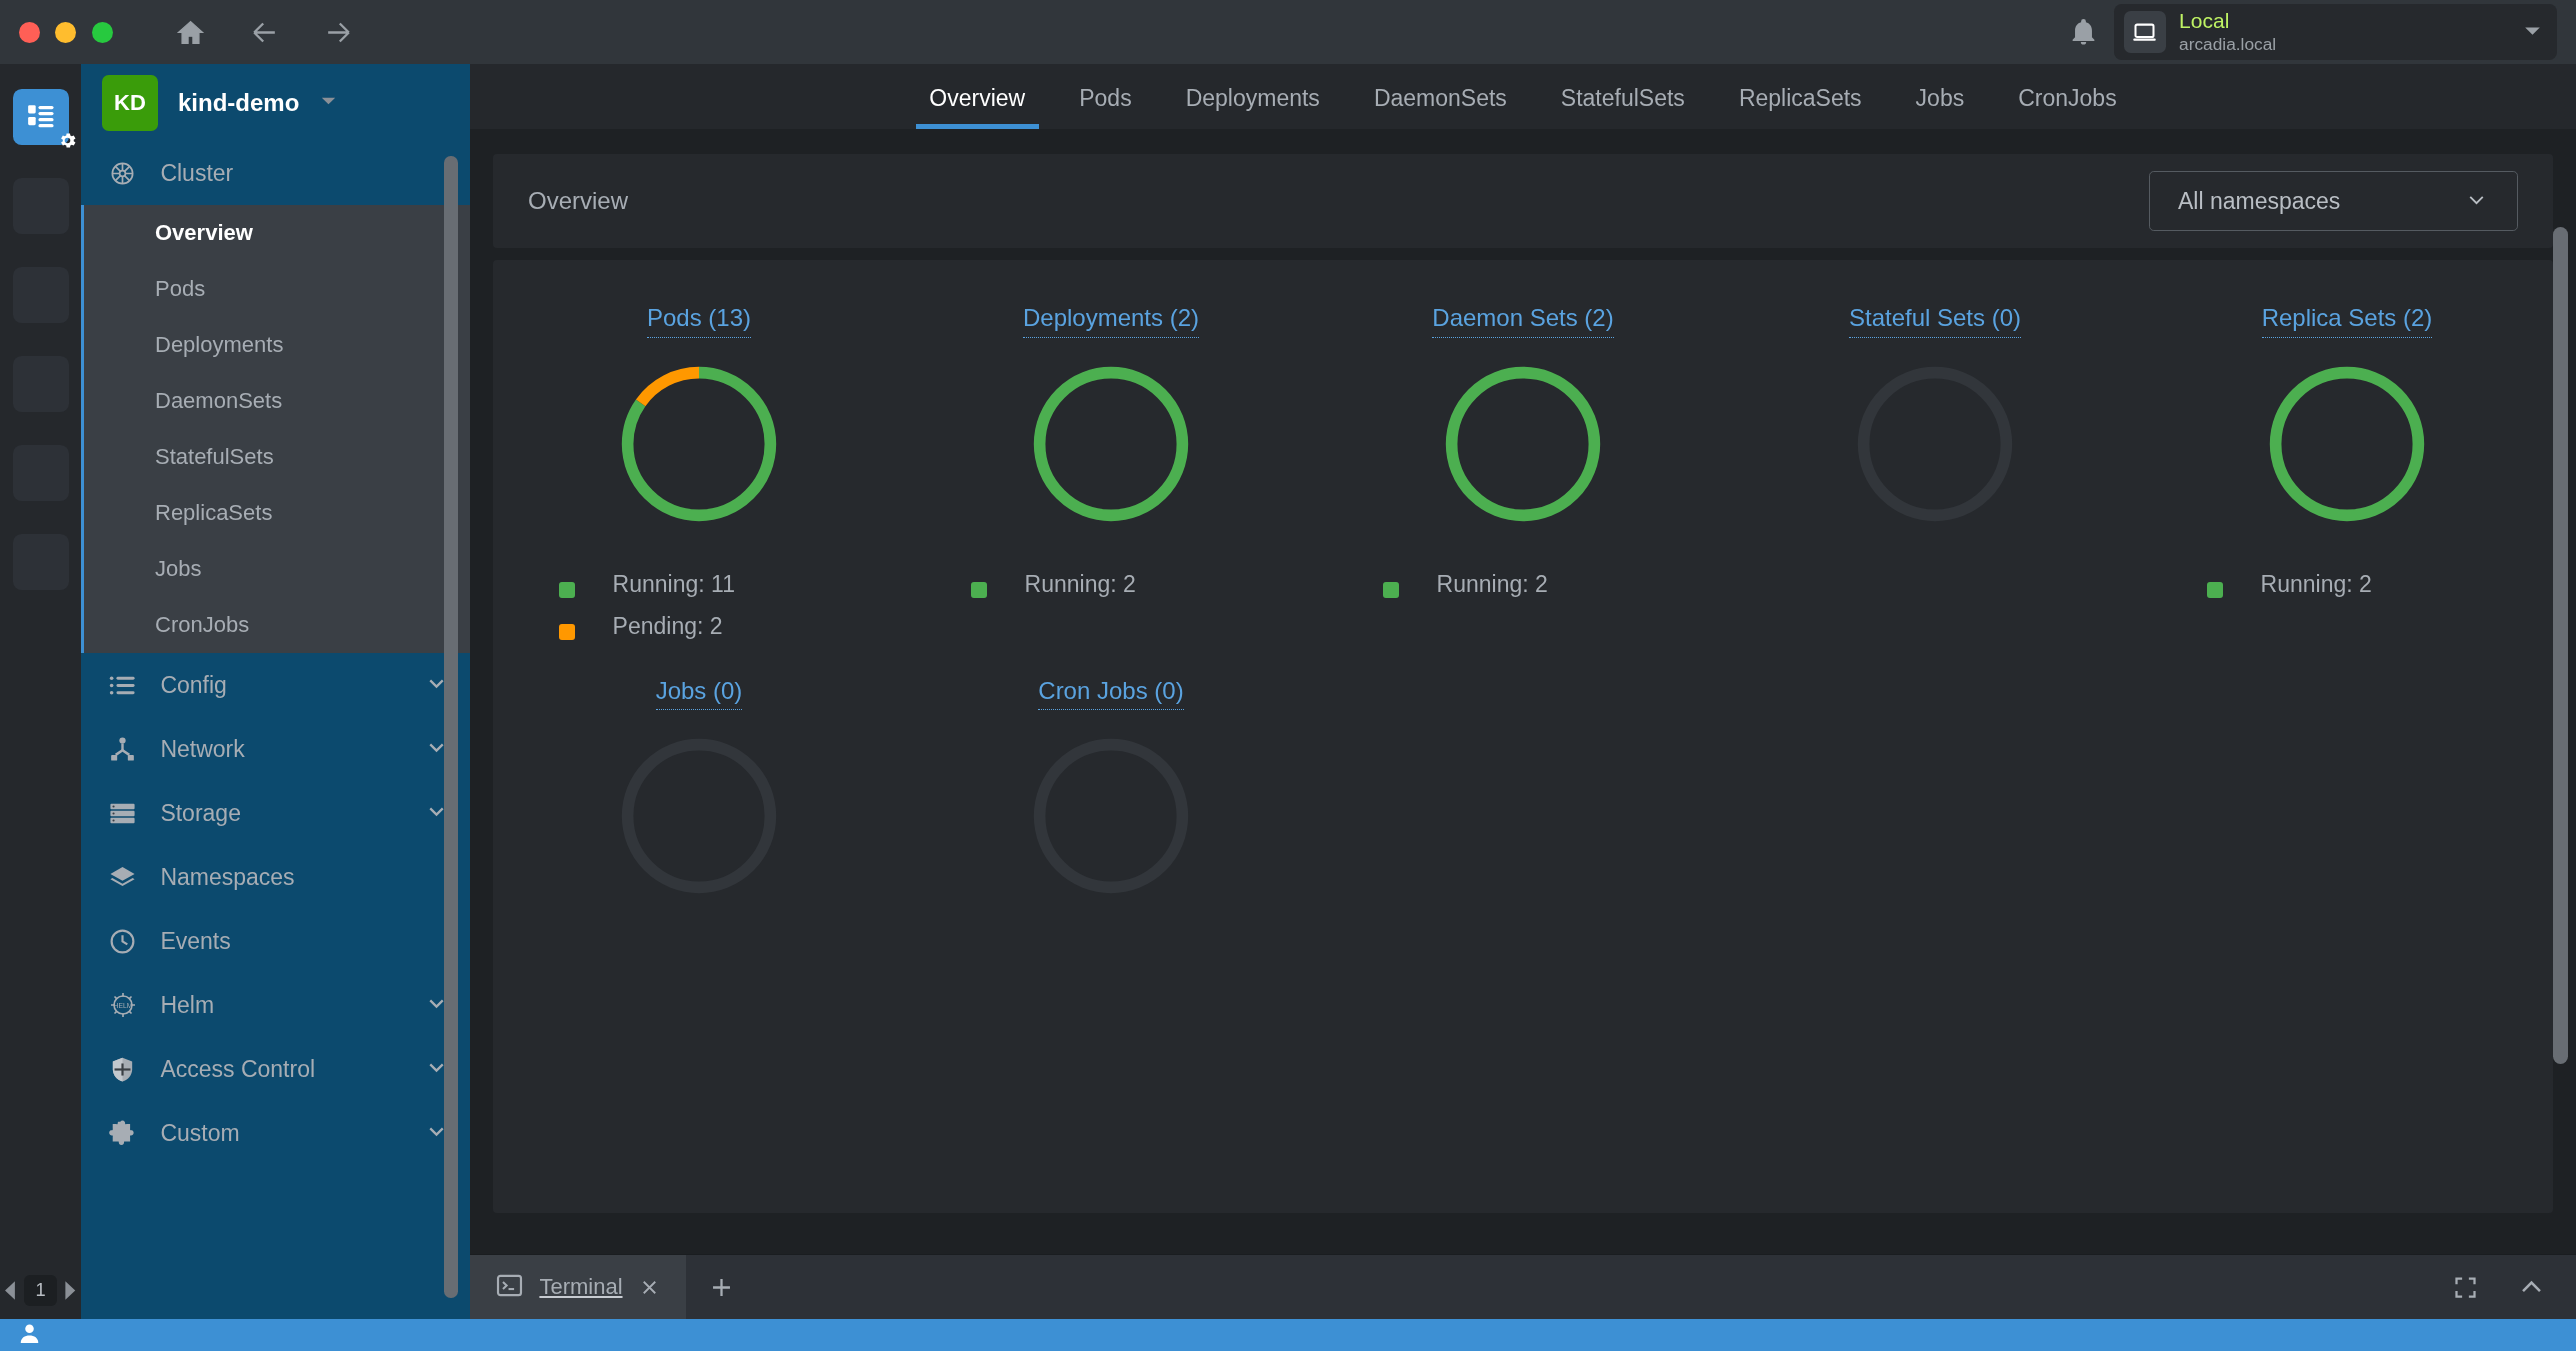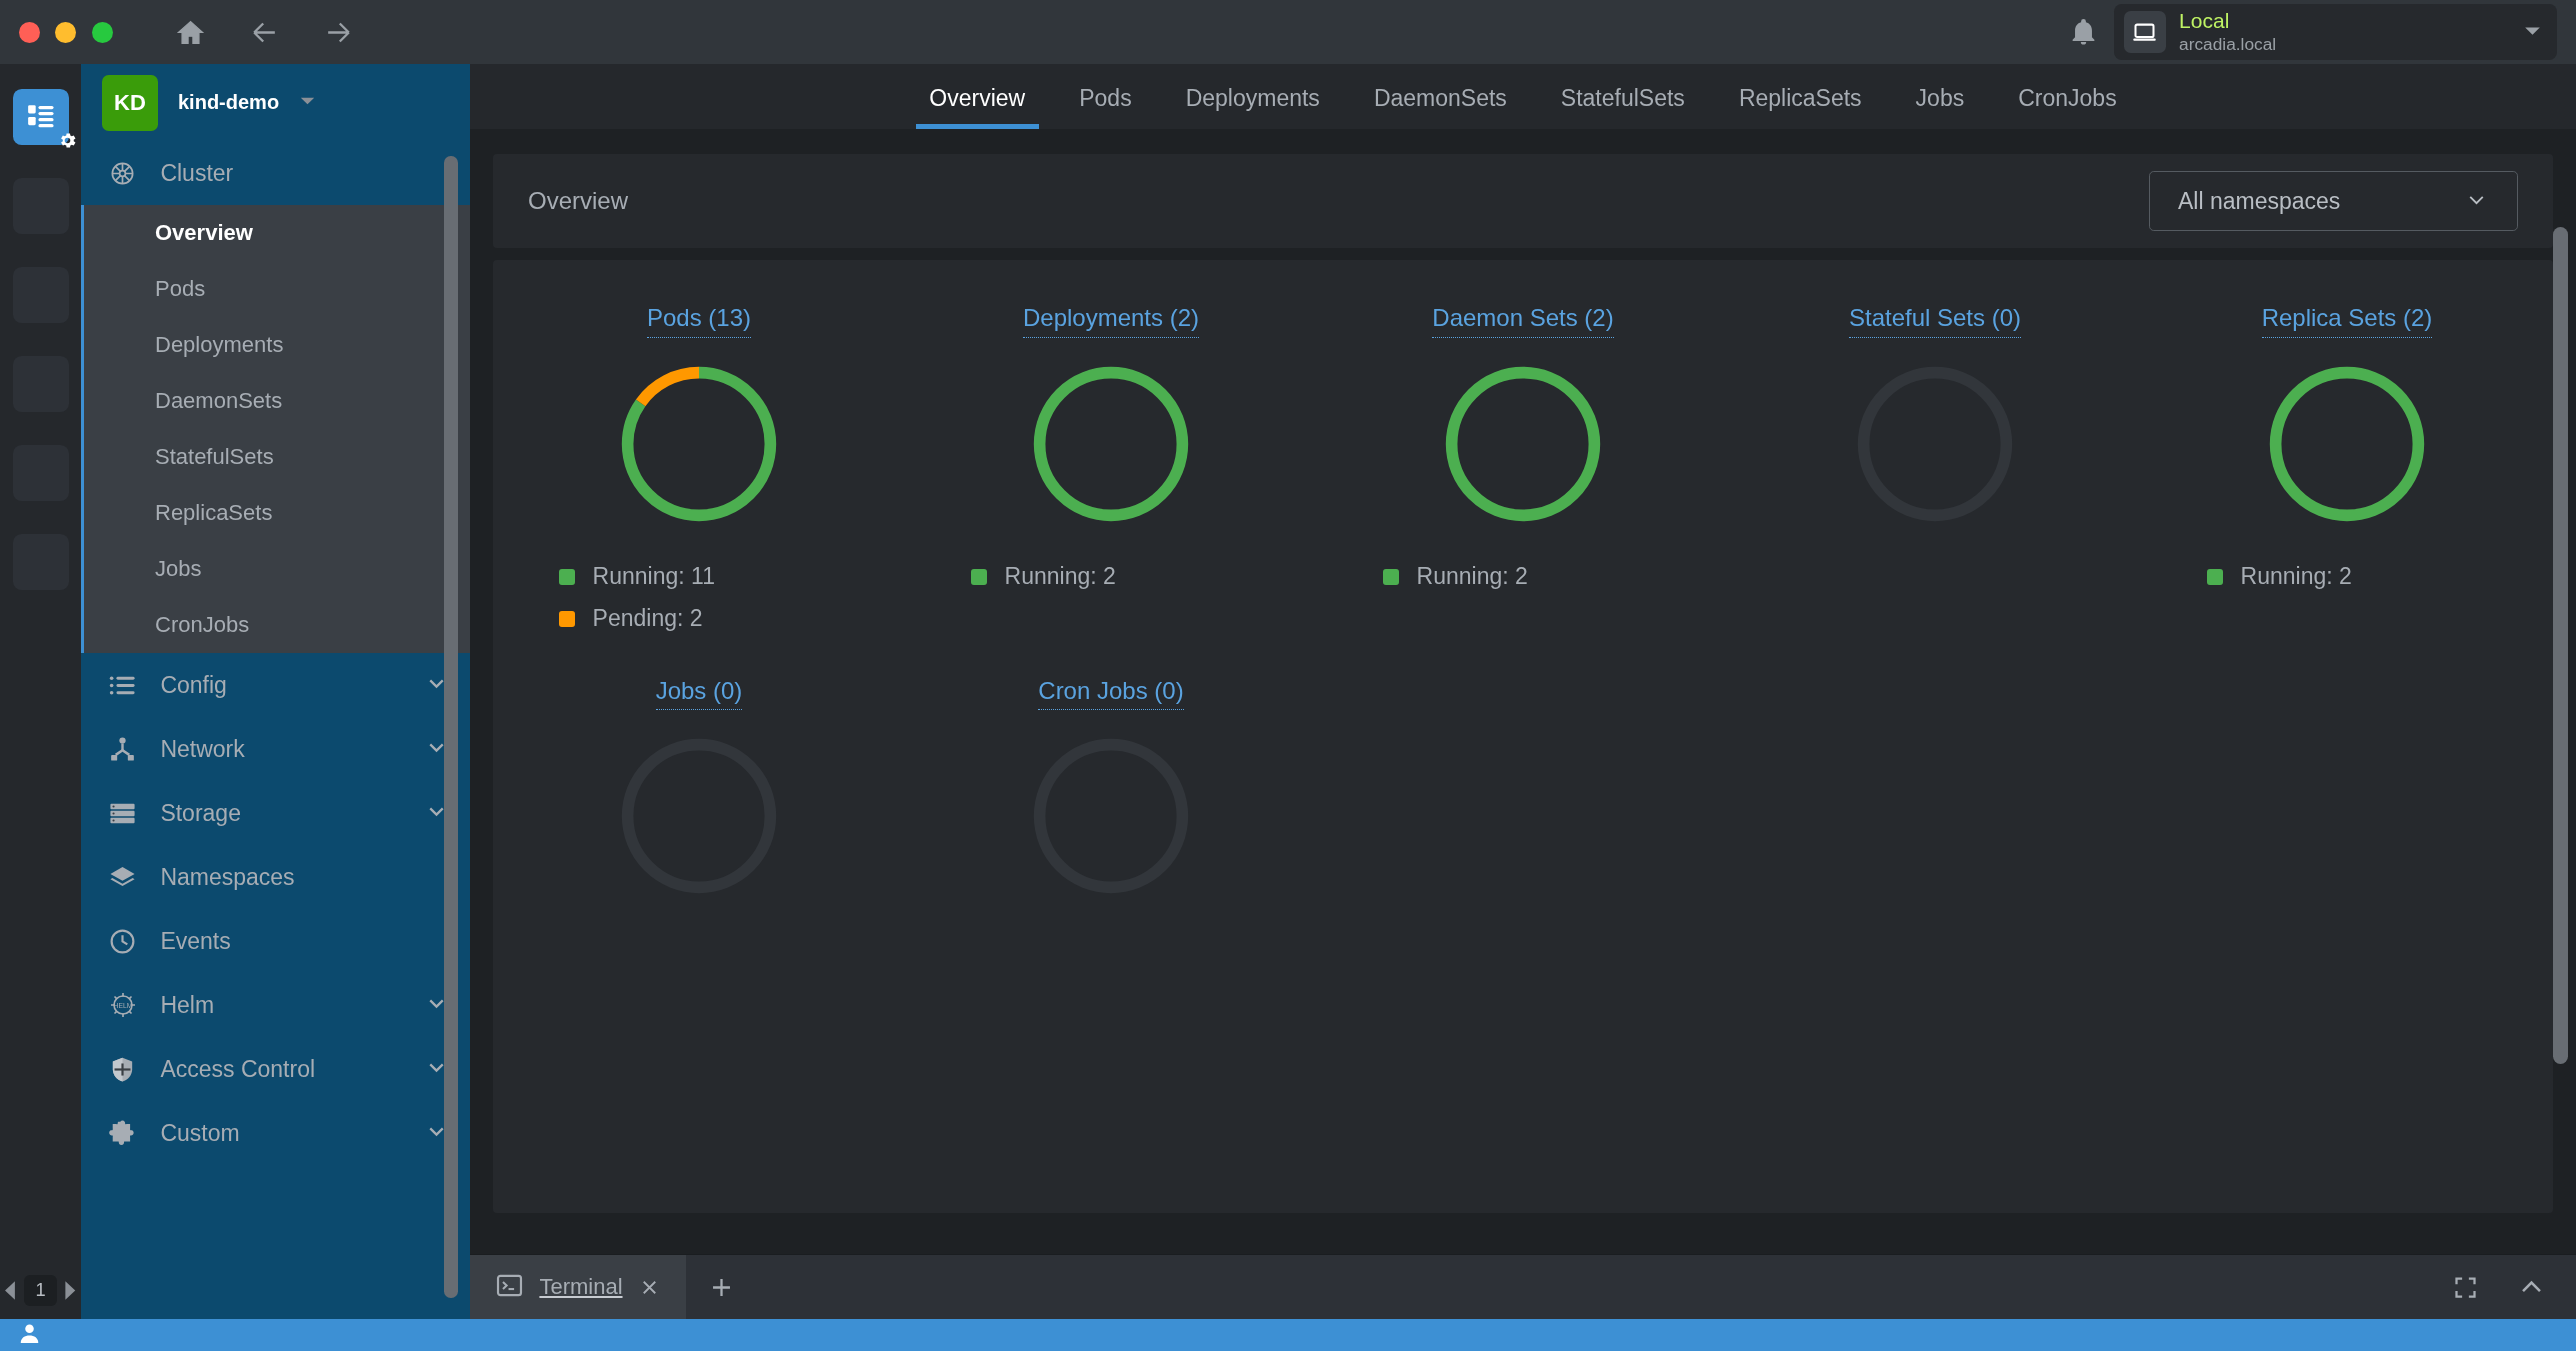--- a/index.html
+++ b/index.html
@@ -71,21 +71,21 @@
   .sidebar {
     width:389px; flex:0 0 389px; background:#0c4a6e;
     display:flex; flex-direction:column; position:relative; overflow:hidden;
   }
   .sb-header { height:77px; display:flex; align-items:center; padding:0 21px; flex:0 0 77px; }
   .kd-badge {
     width:56px; height:56px; border-radius:6.7px; background:#3a9c0a;
     color:#fff; font-size:22px; font-weight:bold;
     display:flex; align-items:center; justify-content:center; flex:0 0 56px;
   }
-  .kd-name { font-size:20px; font-weight:bold; color:#fff; margin-left:20px; }
+  .kd-name { font-size:24px; font-weight:bold; color:#fff; margin-left:20px; }
   .kd-caret { margin-left:17.3px; }
   .sb-scroll { flex:1; overflow:hidden; position:relative; }
   .sb-item {
     display:flex; align-items:center; height:64px; padding:0 21px 0 27px;
     cursor:pointer; position:relative;
   }
   .sb-item .ico { width:37px; flex:0 0 37px; display:flex; align-items:center; justify-content:flex-start; }
   .sb-item .lbl { font-size:23px; color:#a7adb4; margin-left:15.4px; white-space:nowrap; }
   .sb-item .chev { margin-left:auto; }
   .sb-item.active { background:#3d90d4; }
@@ -133,21 +133,21 @@
 
   .charts { padding:33px 0 39px 0; min-height:953px; }
   .chartrow { display:flex; }
   .chartcell { flex:1; display:flex; flex-direction:column; align-items:center; padding-top:11.6px; }
   .c-title {
     font-size:24px; color:#5aa3e0; border-bottom:1.9px dotted #5aa3e0;
     padding-bottom:4.8px; cursor:pointer; white-space:nowrap;
   }
   .donut { margin-top:23px; }
   .legend { margin-top:25px; width:100%; padding-left:16%; }
-  .leg-row { display:flex; align-items:center; height:42px; }
+  .leg-row { display:flex; align-items:flex-end; height:42px;gap:20px; }
   .swatch { width:16.4px; height:16.4px; border-radius:2.9px; flex:0 0 16.4px; }
   .leg-txt { font-size:23px; color:#a7adb4; margin-left:17.3px; white-space:nowrap; }
 
   
   .dock {
     height:65px; flex:0 0 65px; background:#2d3137;
     display:flex; align-items:stretch; border-top:1px solid #1a1d20;
   }
   .dock-tab {
     display:flex; align-items:center; gap:15.4px; padding:0 25px; background:#3a3f45; cursor:pointer;text-decoration:underline;

